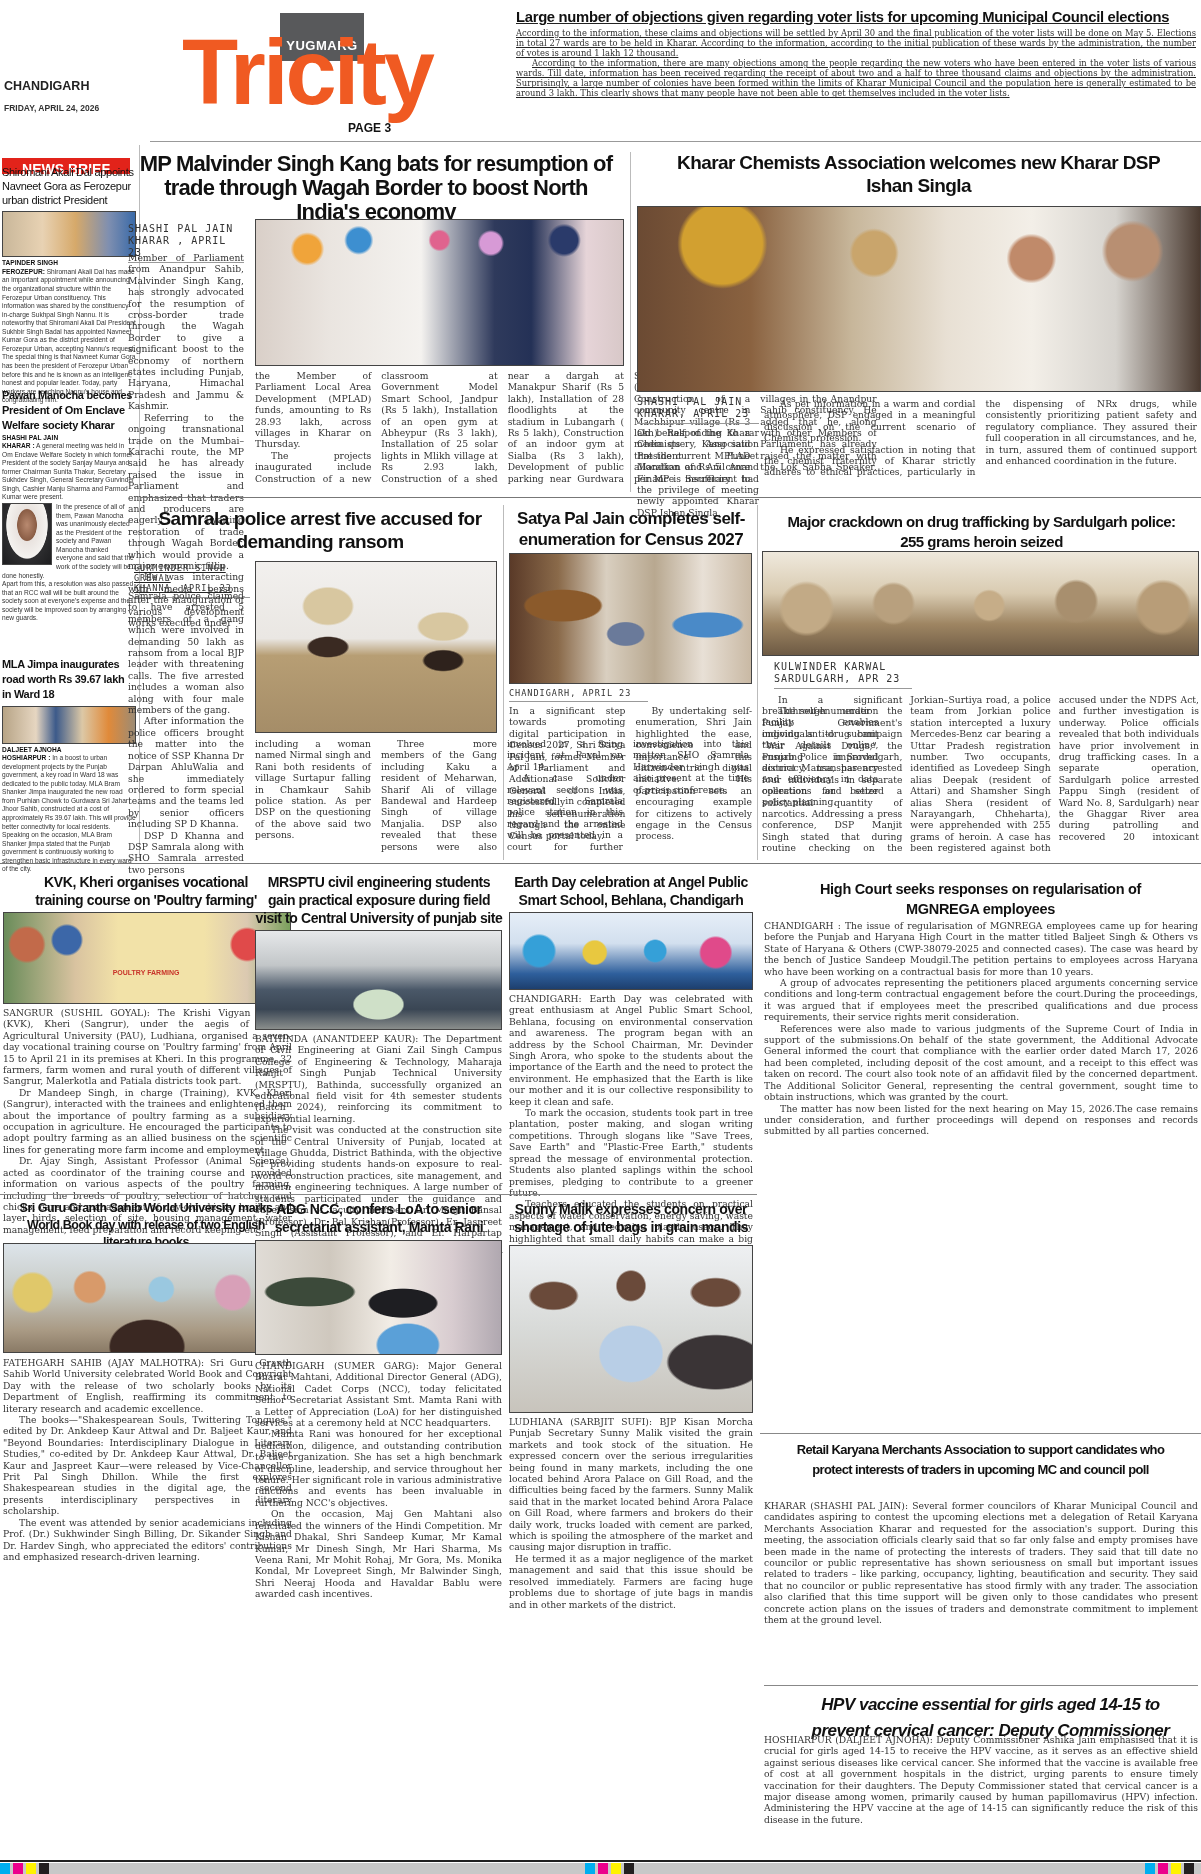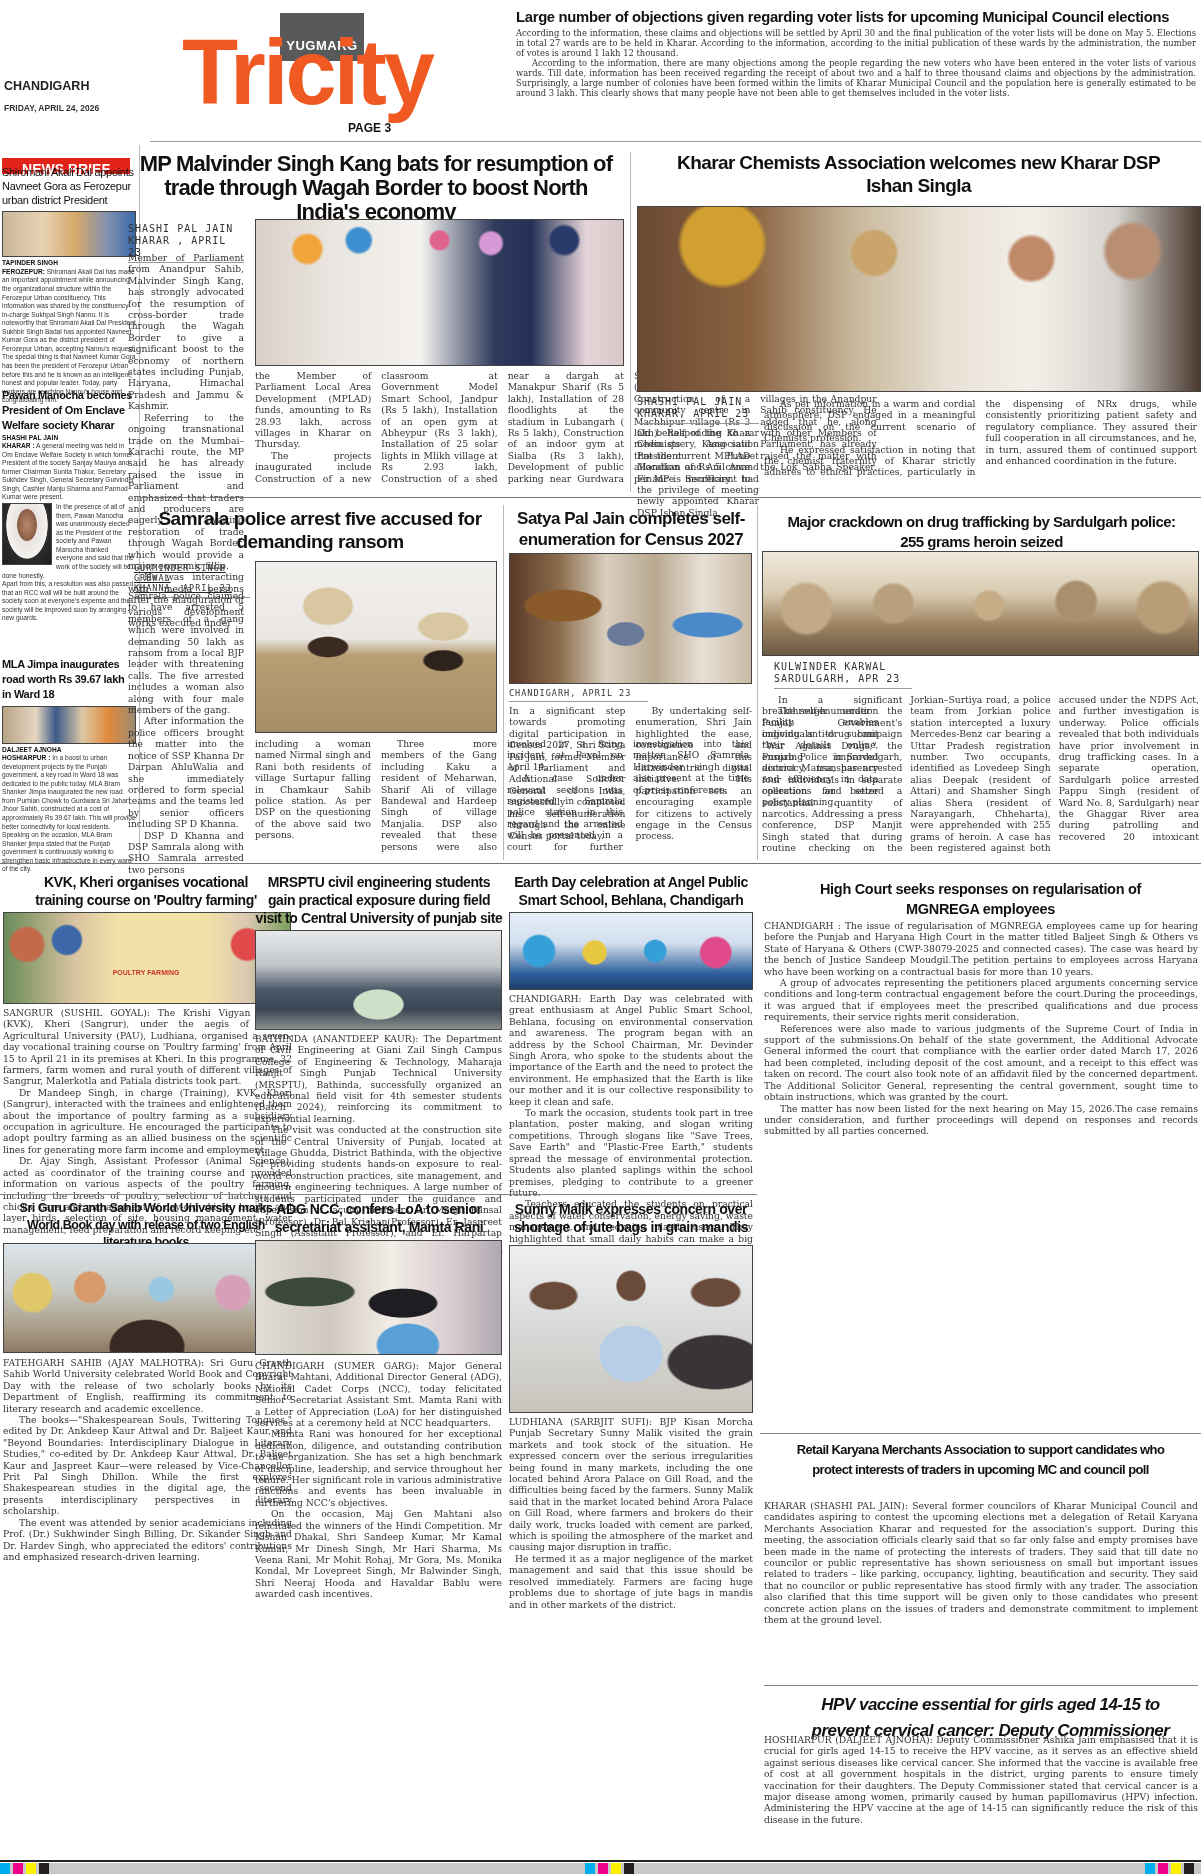--- a/index.html
+++ b/index.html
@@ -24,21 +24,21 @@
 <body>
 
 <div class="abs" style="left:4px;top:79px;font-family:'Liberation Sans',sans-serif;font-weight:bold;font-size:12.5px;color:#222;">CHANDIGARH</div>
 <div class="abs" style="left:4px;top:103px;font-family:'Liberation Sans',sans-serif;font-weight:bold;font-size:8.5px;color:#333;">FRIDAY, APRIL 24, 2026</div>
 
 <div class="abs" style="left:280px;top:13px;width:84px;height:48px;background:#58595B;"></div>
 <div class="abs" style="left:280px;top:38px;width:84px;text-align:center;font-family:'Liberation Sans',sans-serif;font-weight:bold;font-size:13px;color:#fff;letter-spacing:0.5px;">YUGMARG</div>
 <div class="abs" style="left:182px;top:26px;font-family:'Liberation Sans',sans-serif;font-weight:bold;font-size:92px;line-height:1;color:#F05A22;letter-spacing:-3px;">Tricity</div>
 <div class="abs" style="left:348px;top:121px;font-family:'Liberation Sans',sans-serif;font-weight:bold;font-size:12px;color:#111;">PAGE 3</div>
 
-<div class="abs" style="left:516px;top:10px;width:680px;">
+<div class="abs" style="left:516px;top:10px;width:680px;text-decoration:underline;">
   <div class="hl" style="font-size:14.8px;line-height:1.08;">Large number of objections given regarding voter lists for upcoming Municipal Council elections</div>
   <div class="body" style="font-size:8.4px;line-height:1.2;margin-top:2px;">
     <p>According to the information, these claims and objections will be settled by April 30 and the final publication of the voter lists will be done on May 5. Elections in total 27 wards are to be held in Kharar. According to the information, according to the initial publication of these wards by the administration, the number of votes is around 1 lakh 12 thousand.</p>
     <p>According to the information, there are many objections among the people regarding the new voters who have been entered in the voter lists of various wards. Till date, information has been received regarding the receipt of about two and a half to three thousand claims and objections by the administration. Surprisingly, a large number of colonies have been formed within the limits of Kharar Municipal Council and the population here is generally estimated to be around 3 lakh. This clearly shows that many people have not been able to get themselves included in the voter lists.</p>
   </div>
 </div>
 
 <div class="abs" style="left:150px;top:141px;width:1051px;height:1px;background:#999;"></div>
 
 <div class="abs" style="left:2px;top:158px;width:128px;height:16px;background:#E2231A;color:#fff;font-family:'Liberation Sans',sans-serif;font-weight:bold;font-size:14px;line-height:22px;text-align:center;">NEWS BRIEF</div>

